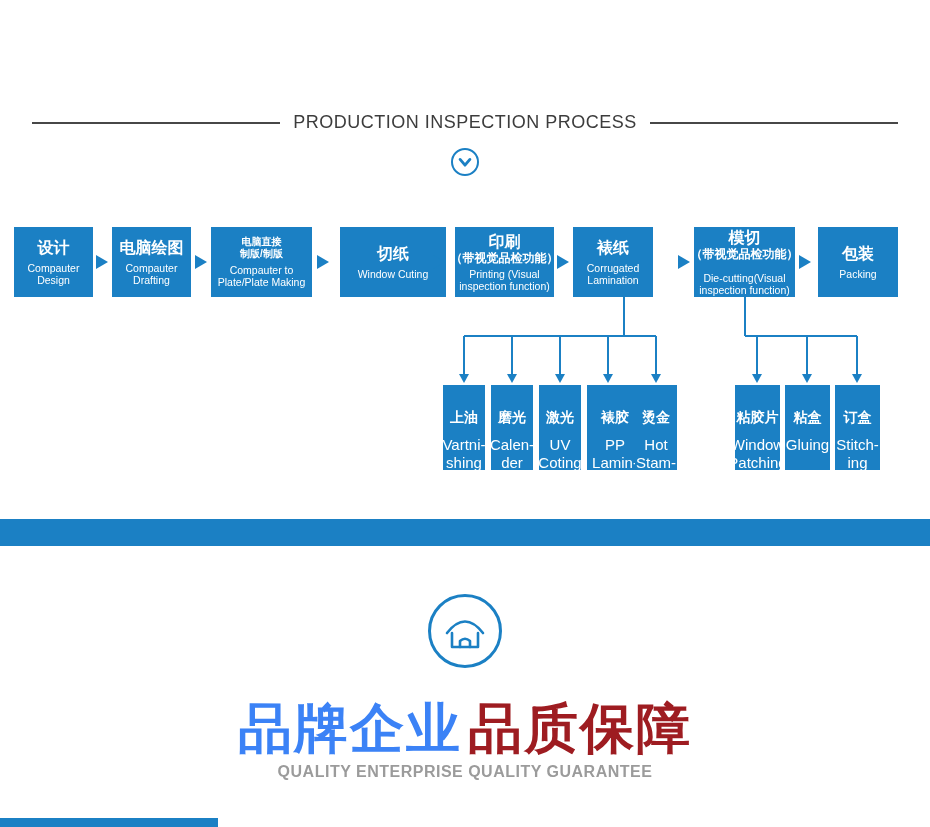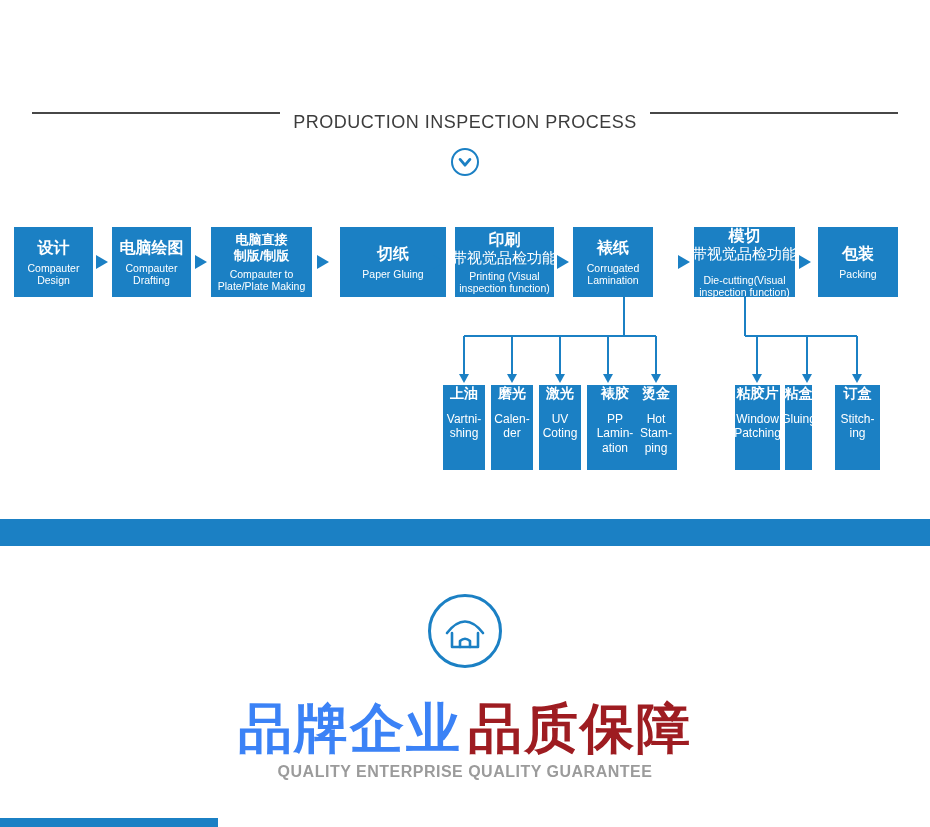--- a/index.html
+++ b/index.html
@@ -3,46 +3,46 @@
 <meta charset="utf-8">
 <style>
   * { margin:0; padding:0; box-sizing:border-box; }
   html,body { background:#ffffff; }
   body { font-family:"Liberation Sans", sans-serif; }
   .page { position:relative; width:930px; height:827px; background:#ffffff; overflow:hidden; }
 
   .main-title { position:absolute; top:52px; left:0; width:100%; text-align:center;
                 font-size:40px; color:#3c3c3c; letter-spacing:3px; }
   .sub-title-row { position:absolute; top:112px; left:0; width:100%;
-                   display:flex; justify-content:center; }
+                   display:flex; align-items:center; justify-content:center; }
   .rule { height:2px; background:#474747; width:248px; }
   .sub-title { font-size:18px; color:#3c3c3c; padding:0 13px; letter-spacing:0.5px; white-space:nowrap; }
 
   .chevron-circle { position:absolute; left:451px; top:148px; width:28px; height:28px;
                     border:2px solid #1b80c4; border-radius:50%;
                     display:flex; align-items:center; justify-content:center; }
 
   .connectors { position:absolute; left:0; top:0; }
 
   .step { position:absolute; top:227px; height:70px; background:#1b80c4; color:#fff;
           display:flex; flex-direction:column; align-items:center; justify-content:center;
           text-align:center; }
   .step .zh { font-size:16px; font-weight:bold; line-height:1.2; white-space:pre-line; }
-  .step .paren { font-size:15px; font-weight:normal; line-height:1.25; white-space:nowrap; }
+  .step .paren { font-size:12px; font-weight:bold; line-height:1.25; white-space:nowrap; }
   .step .en { font-size:10.5px; line-height:1.15; white-space:pre-line; margin-top:4px; }
 
   .arrow-right { position:absolute; top:255px; width:0; height:0;
                  border-top:7px solid transparent; border-bottom:7px solid transparent;
                  border-left:12px solid #1b80c4; }
 
   .sub-step { position:absolute; top:385px; height:85px; background:#1b80c4; color:#fff;
               display:flex; flex-direction:column; align-items:center; text-align:center;
-              padding-top:0; }
+              padding-top:24px; }
   .sub-step .zh { font-size:14px; font-weight:bold; white-space:nowrap; }
-  .sub-step .en { font-size:12px; line-height:1.2; margin-top:9px; white-space:pre-line; }
+  .sub-step .en { font-size:15px; line-height:1.2; margin-top:9px; white-space:pre-line; }
 
   .band { position:absolute; top:519px; left:0; width:930px; height:27px; background:#1b80c4; }
 
   .house-circle { position:absolute; left:428px; top:594px; width:74px; height:74px;
                   border:3px solid #1b80c4; border-radius:50%; background:#fff;
                   display:flex; align-items:center; justify-content:center; }
 
   .footer-title { position:absolute; top:697px; left:0; width:100%; text-align:center;
                   font-size:54px; font-weight:800; letter-spacing:2px; line-height:1.15;
                   white-space:nowrap; }
@@ -90,28 +90,28 @@
     <div class="zh">设计</div>
     <div class="en">Compauter
 Design</div>
   </div>
   <div class="step" style="left:112px;width:79px">
     <div class="zh">电脑绘图</div>
     <div class="en">Compauter
 Drafting</div>
   </div>
   <div class="step" style="left:211px;width:101px">
-    <div class="zh" style="font-size:13px">电脑直接
+    <div class="zh" style="font-size:10px">电脑直接
 制版/制版</div>
     <div class="en">Compauter to
 Plate/Plate Making</div>
   </div>
   <div class="step" style="left:340px;width:106px">
     <div class="zh">切纸</div>
-    <div class="en">Paper Gluing</div>
+    <div class="en">Window Cuting</div>
   </div>
   <div class="step" style="left:455px;width:99px">
     <div class="zh">印刷</div>
     <div class="paren">（带视觉品检功能）</div>
     <div class="en" style="margin-top:2px">Printing (Visual
 inspection function)</div>
   </div>
   <div class="step" style="left:573px;width:80px">
     <div class="zh">裱纸</div>
     <div class="en">Corrugated
@@ -162,21 +162,21 @@
     <div class="en">Hot
 Stam-
 ping</div>
   </div>
 
   <div class="sub-step" style="left:735px;width:45px">
     <div class="zh">粘胶片</div>
     <div class="en">Window
 Patching</div>
   </div>
-  <div class="sub-step" style="left:785px;width:27px">
+  <div class="sub-step" style="left:785px;width:45px">
     <div class="zh">粘盒</div>
     <div class="en">Gluing</div>
   </div>
   <div class="sub-step" style="left:835px;width:45px">
     <div class="zh">订盒</div>
     <div class="en">Stitch-
 ing</div>
   </div>
 
   <div class="band"></div>

